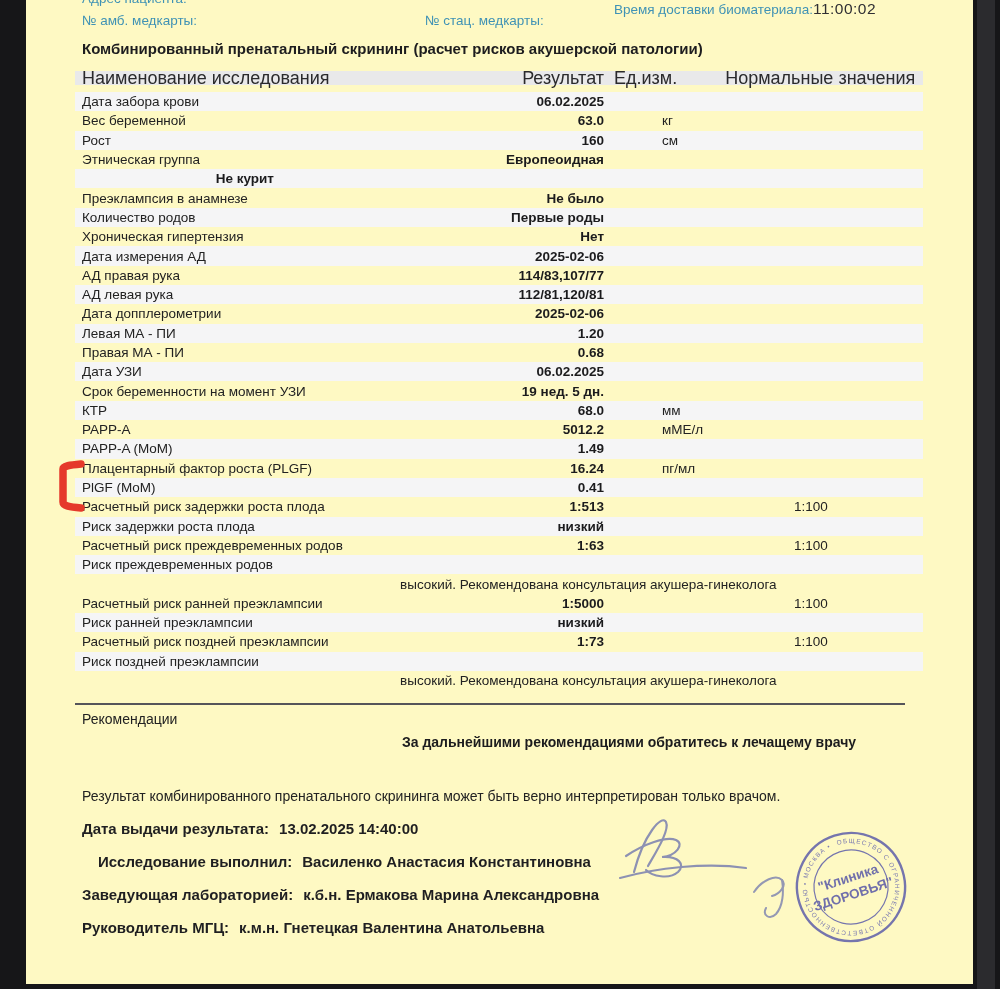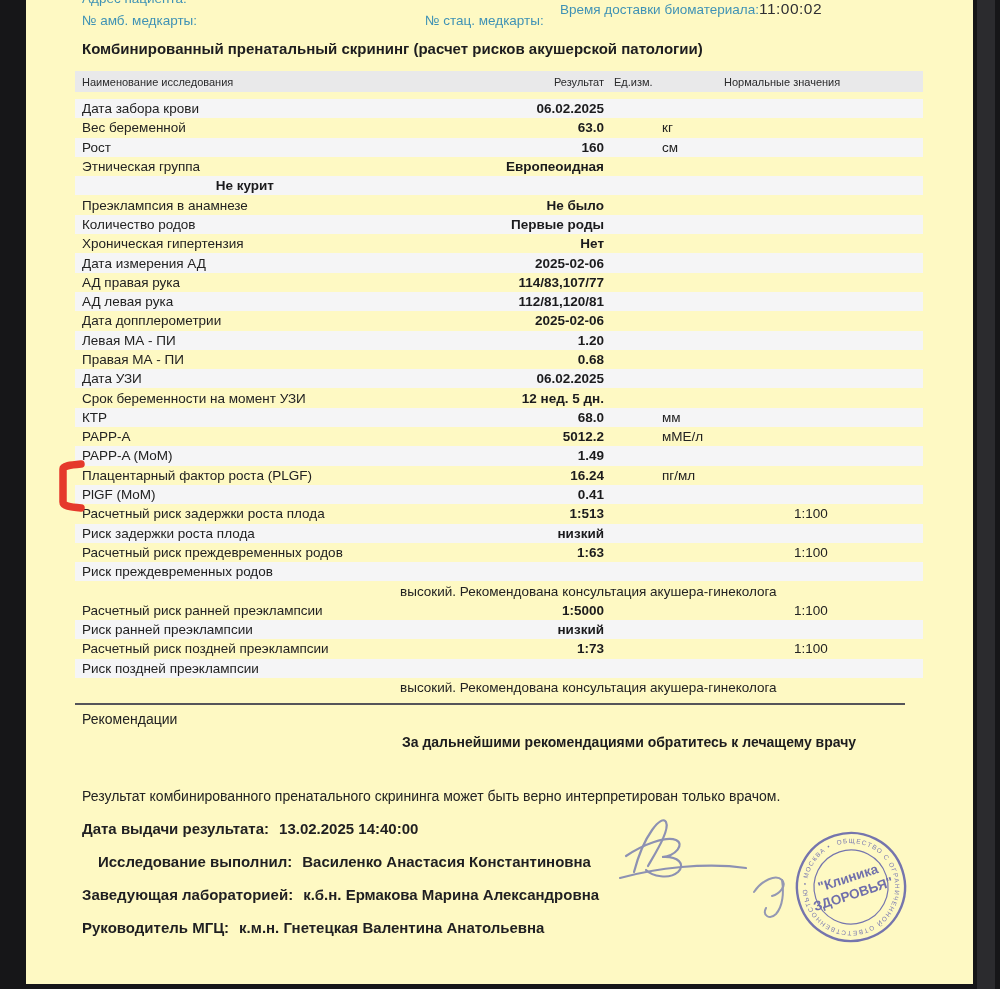--- a/index.html
+++ b/index.html
@@ -11,26 +11,26 @@
   .right-light-strip{position:absolute;left:977px;top:0;width:18px;height:989px;background:#2b2b2e;}
   .page{
     position:absolute;left:26px;top:0;width:947px;height:984px;
     background:#fef9c3;overflow:hidden;color:#222;
   }
   .teal{color:#3f92b5;}
   .abs{position:absolute;white-space:nowrap;}
   .addr{left:56px;top:-9px;font-size:13.5px;}
   .amb{left:56px;top:13px;font-size:13.5px;}
   .stat{left:399px;top:13px;font-size:13.5px;}
-  .delivery{left:534px;top:0px;font-size:13.5px;}
+  .delivery{left:588px;top:0px;font-size:13.5px;}
   .delivery .val{color:#2f2f33;font-size:15.5px;letter-spacing:.5px;}
   .doc-title{left:56px;top:40px;font-size:15px;font-weight:bold;color:#1d1d1f;}
 
   .table{position:absolute;left:49px;top:71px;width:848px;}
-  .thead{display:flex;height:21px;align-items:center;background:#e9e9ea;font-size:11px;color:#2a2a2c;}
+  .thead{display:flex;height:14px;align-items:center;background:#e9e9ea;font-size:18px;color:#2a2a2c;}
   .h-name{flex:0 0 323px;padding-left:7px;}
   .h-result{flex:0 0 199px;text-align:right;padding-right:10px;}
   .h-unit{flex:0 0 62px;}
   .h-norm{flex:1 1 auto;padding-left:48px;}
   .rows{margin-top:7px;}
   .trow{display:flex;height:19.3px;align-items:center;font-size:13.5px;color:#222;white-space:nowrap;}
   .trow.shaded{background:#f5f5f6;}
   .c-label{flex:0 0 323px;padding-left:7px;overflow:visible;}
   .c-result{flex:0 0 199px;text-align:right;font-weight:bold;color:#1b1b1d;}
   .c-unit{flex:0 0 62px;margin-left:58px;}
@@ -161,21 +161,21 @@
           <div class="c-norm"></div>
         </div>
         <div class="trow shaded">
           <div class="c-label">Дата УЗИ</div>
           <div class="c-result">06.02.2025</div>
           <div class="c-unit"></div>
           <div class="c-norm"></div>
         </div>
         <div class="trow">
           <div class="c-label">Срок беременности на момент УЗИ</div>
-          <div class="c-result">12 нед. 5 дн.</div>
+          <div class="c-result">19 нед. 5 дн.</div>
           <div class="c-unit"></div>
           <div class="c-norm"></div>
         </div>
         <div class="trow shaded">
           <div class="c-label">КТР</div>
           <div class="c-result">68.0</div>
           <div class="c-unit">мм</div>
           <div class="c-norm"></div>
         </div>
         <div class="trow">

